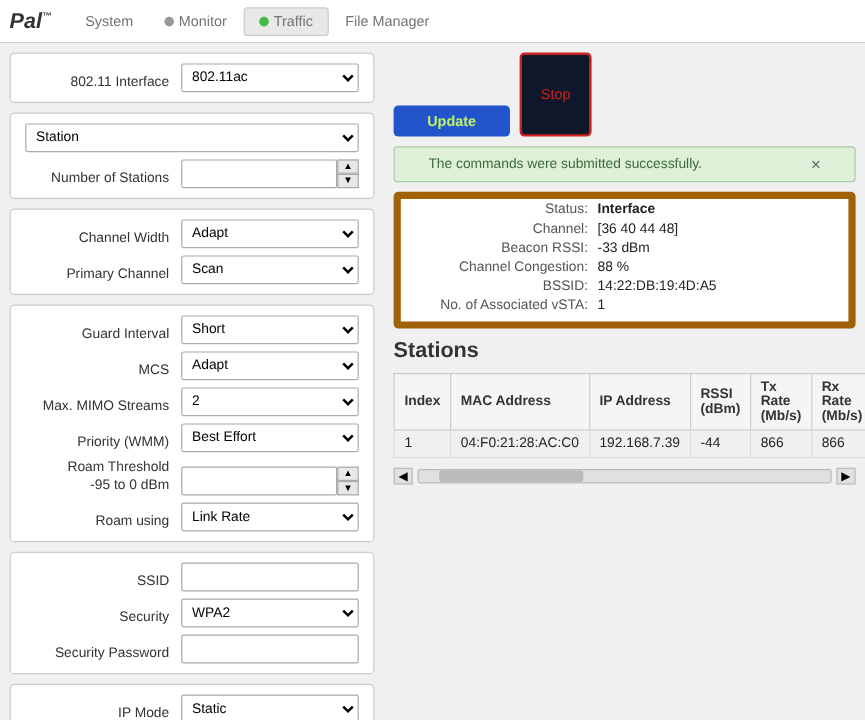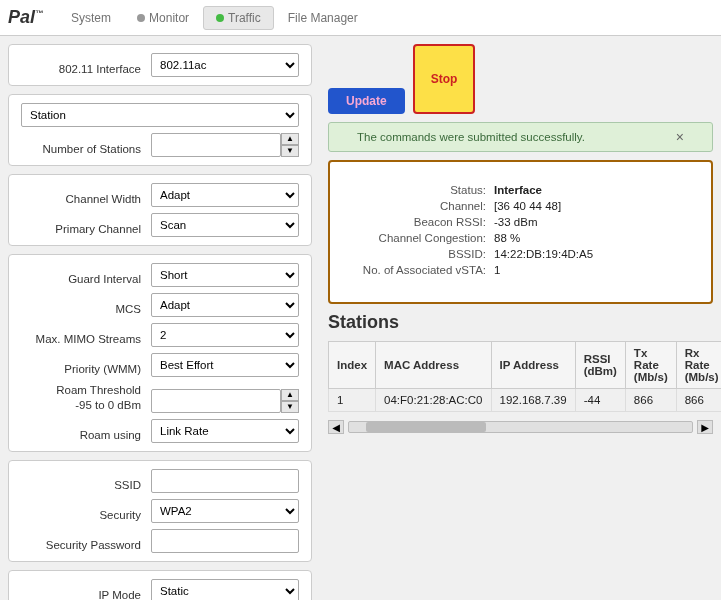--- a/index.html
+++ b/index.html
@@ -34,27 +34,27 @@
 
     .spinner-wrapper { display: flex; align-items: center; }
     .spinner-wrapper input { width: calc(100% - 18px); }
     .spinner-btn { display: flex; flex-direction: column; width: 18px; }
     .spinner-btn button { width: 18px; height: 12px; border: 1px solid #aaa; background: #e8e8e8; cursor: pointer; font-size: 8px; padding: 0; line-height: 1; }
 
     
     .right-panel { flex: 1; padding: 8px; overflow-y: auto; }
 
     .btn-row { display: flex; gap: 8px; margin-bottom: 8px; }
-    .btn-update { background: #2255cc; color: #f9a8d4; border: none; padding: 6px 18px; border-radius: 4px; cursor: pointer; font-size: 12px; font-weight: bold; margin-top: 44px; }
-    .btn-stop { background: #fde047; color: #cc2222; border: 2px solid #cc2222; padding: 5px 16px; border-radius: 4px; cursor: pointer; font-size: 12px; font-weight: bold; }
+    .btn-update { background: #2255cc; color: #bef264; border: none; padding: 6px 28px; border-radius: 4px; cursor: pointer; font-size: 12px; font-weight: bold; margin-top: 44px; }
+    .btn-stop { background: #0f172a; color: #cc2222; border: 2px solid #cc2222; padding: 5px 16px; border-radius: 4px; cursor: pointer; font-size: 12px; font-weight: normal; }
 
     .success-msg { background: #dff0d8; border: 1px solid #aac8aa; color: #3a6a3a; padding: 6px 28px; border-radius: 3px; font-size: 11.5px; margin-bottom: 8px; display: flex; justify-content: space-between; align-items: center; }
     .success-close { cursor: pointer; color: #666; font-size: 14px; }
 
-    .status-card { background: #fff; border: 2px solid #a16207; border-radius: 4px; padding: 22px 14px; margin-bottom: 8px; }
+    .status-card { background: #fff; border: 6px solid #a16207; border-radius: 4px; padding: 3px 14px; margin-bottom: 8px; }
     .status-row { display: flex; margin-bottom: 4px; font-size: 11.5px; }
     .status-label { text-align: right; width: 150px; padding-right: 8px; color: #555; }
     .status-value { color: #222; font-weight: 500; }
     .status-value.bold { font-weight: bold; }
 
     .stations-title { font-size: 18px; font-weight: bold; color: #333; margin-bottom: 8px; }
 
     .stations-table { width: 100%; border-collapse: collapse; font-size: 11.5px; }
     .stations-table th { border: 1px solid #ccc; background: #f5f5f5; padding: 5px 8px; text-align: left; color: #333; font-weight: bold; }
     .stations-table td { border: 1px solid #ddd; padding: 5px 8px; color: #222; }

